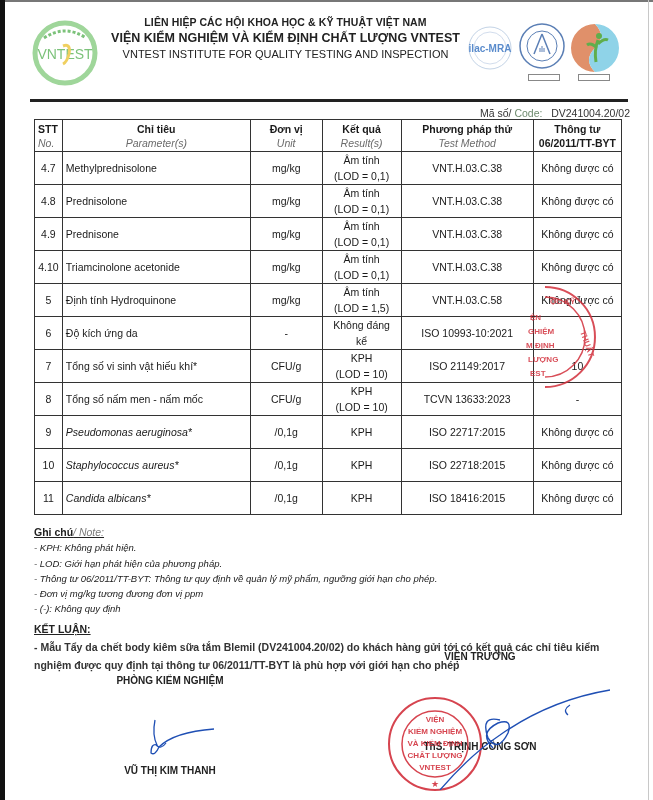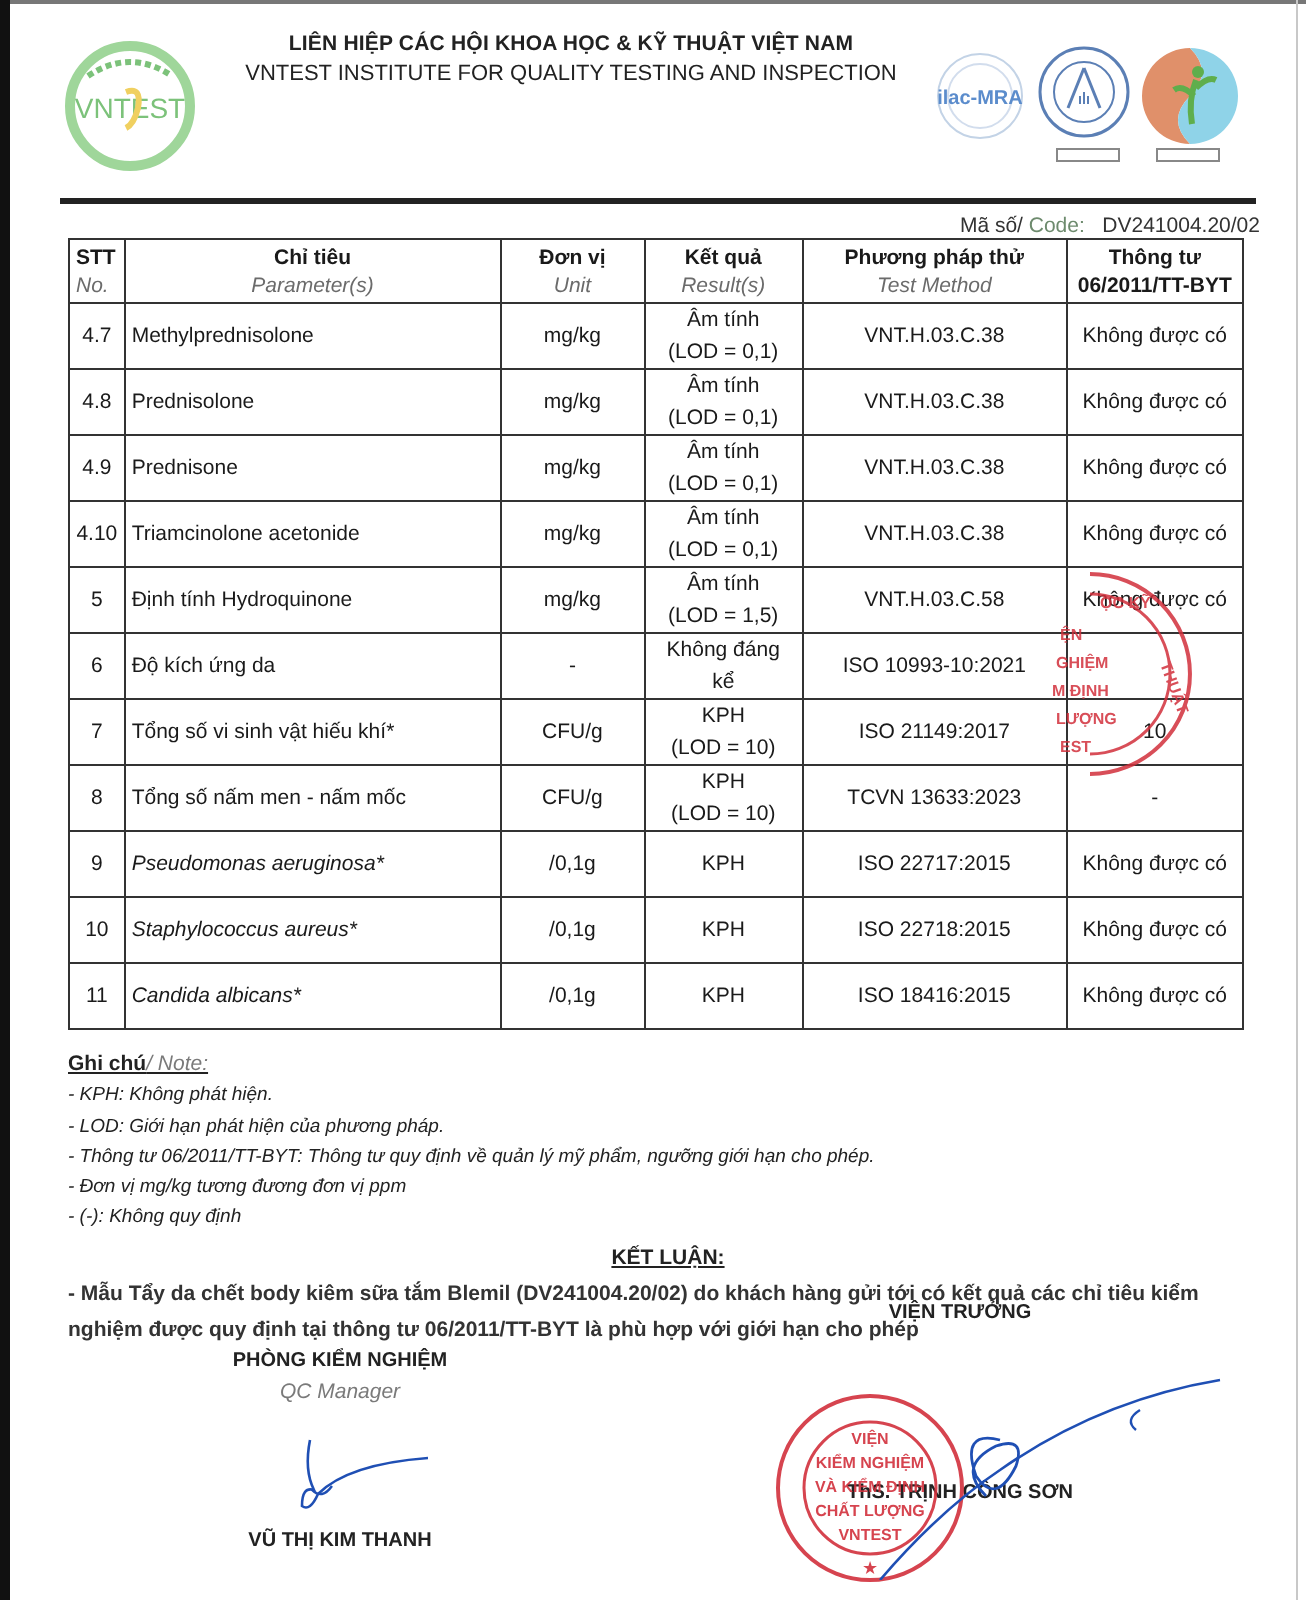--- a/index.html
+++ b/index.html
@@ -37,21 +37,21 @@
   .c-unit { width:62px; }
   .c-res { width:68px; }
   .c-meth { width:114px; }
   .c-reg { width:76px; }
 
   .notes { position:absolute; left:34px; top:525px; width:600px; font-size:9.5px; line-height:15.3px; color:#222; }
   .notes .title { font-weight:bold; text-decoration:underline; font-size:10.5px; }
   .notes .title .en { font-weight:normal; font-style:italic; color:#7a7a7a; text-decoration:none; }
   .notes .item { font-style:italic; }
   .conclusion { position:absolute; left:34px; top:620px; width:600px; font-size:10.5px; line-height:18px; color:#222; }
-  .conclusion .title { font-weight:bold; text-decoration:underline;text-align:center; }
+  .conclusion .title { font-weight:bold; text-decoration:underline; }
   .conclusion .body { font-weight:bold; color:#333; }
 
   .sig-left { position:absolute; left:70px; top:675px; width:200px; text-align:center; }
   .sig-right { position:absolute; left:380px; top:651px; width:200px; text-align:center; }
   .sig-role { font-size:10px; font-weight:bold; color:#222; }
   .sig-role-en { font-size:10.5px; font-style:italic; color:#7a7a7a; margin-top:4px; }
   .sig-name { font-size:10px; font-weight:bold; color:#222; position:absolute; top:90px; left:0; width:200px; text-align:center; }
 
   .stamp-mid { position:absolute; left:490px; top:282px; width:110px; height:110px; opacity:0.85; pointer-events:none; }
   .stamp-bottom { position:absolute; left:385px; top:690px; width:100px; height:108px; opacity:0.9; pointer-events:none; }
@@ -69,20 +69,21 @@
   <svg class="logo-vntest" viewBox="0 0 70 70">
     <circle cx="35" cy="35" r="30" fill="none" stroke="#9fd69a" stroke-width="5"></circle>
     <circle cx="35" cy="35" r="24" fill="#fff"></circle>
     <path d="M14 20 q21 -14 42 0" stroke="#7cc27a" stroke-width="3" fill="none" stroke-dasharray="3 2"></path>
     <text x="35" y="41" text-anchor="middle" font-size="14" fill="#7cc27a" font-family="Liberation Sans, sans-serif">VNTEST</text>
     <path d="M33 28 q8 -3 6 8 q-2 8 -6 10" stroke="#f0d060" stroke-width="3" fill="none"></path>
   </svg>
 
   <div class="hdr-text">
     <div class="hdr-l1">LIÊN HIỆP CÁC HỘI KHOA HỌC &amp; KỸ THUẬT VIỆT NAM</div>
+    <div class="hdr-l2">VIỆN KIỂM NGHIỆM VÀ KIỂM ĐỊNH CHẤT LƯỢNG VNTEST</div>
     <div class="hdr-l3">VNTEST INSTITUTE FOR QUALITY TESTING AND INSPECTION</div>
   </div>
 
   <svg class="logo-ilac" viewBox="0 0 48 50">
     <circle cx="24" cy="24" r="21" fill="none" stroke="#c3d3e6" stroke-width="1"></circle>
     <circle cx="24" cy="24" r="16" fill="none" stroke="#d2dded" stroke-width="1"></circle>
     <text x="24" y="28" text-anchor="middle" font-size="10" font-weight="bold" fill="#5b8ccc" font-family="Liberation Sans, sans-serif">ilac-MRA</text>
   </svg>
   <svg class="logo-boa" viewBox="0 0 48 48">
     <circle cx="24" cy="24" r="22" fill="none" stroke="#5b7fb5" stroke-width="1.5"></circle>
@@ -269,21 +270,20 @@
   <div class="item">- (-): Không quy định</div>
 </div>
 
 <div class="conclusion">
   <div class="title">KẾT LUẬN:</div>
   <div class="body">- Mẫu Tẩy da chết body kiêm sữa tắm Blemil (DV241004.20/02) do khách hàng gửi tới có kết quả các chỉ tiêu kiểm nghiệm được quy định tại thông tư 06/2011/TT-BYT là phù hợp với giới hạn cho phép</div>
 </div>
 
 <div class="sig-left">
   <div class="sig-role">PHÒNG KIỂM NGHIỆM</div>
-  <div class="sig-role-en">QC Manager</div>
   <div class="sig-name">VŨ THỊ KIM THANH</div>
 </div>
 
 <div class="sig-right">
   <div class="sig-role">VIỆN TRƯỞNG</div>
   <div class="sig-name">ThS. TRỊNH CÔNG SƠN</div>
 </div>
 
 <svg class="signature-left" viewBox="0 0 80 45">
   <path d="M15 5 q-3 15 2 25 q-6 -2 -6 8 q4 3 8 -6 q15 -15 55 -18" fill="none" stroke="#1f4fb4" stroke-width="1.3"></path>

